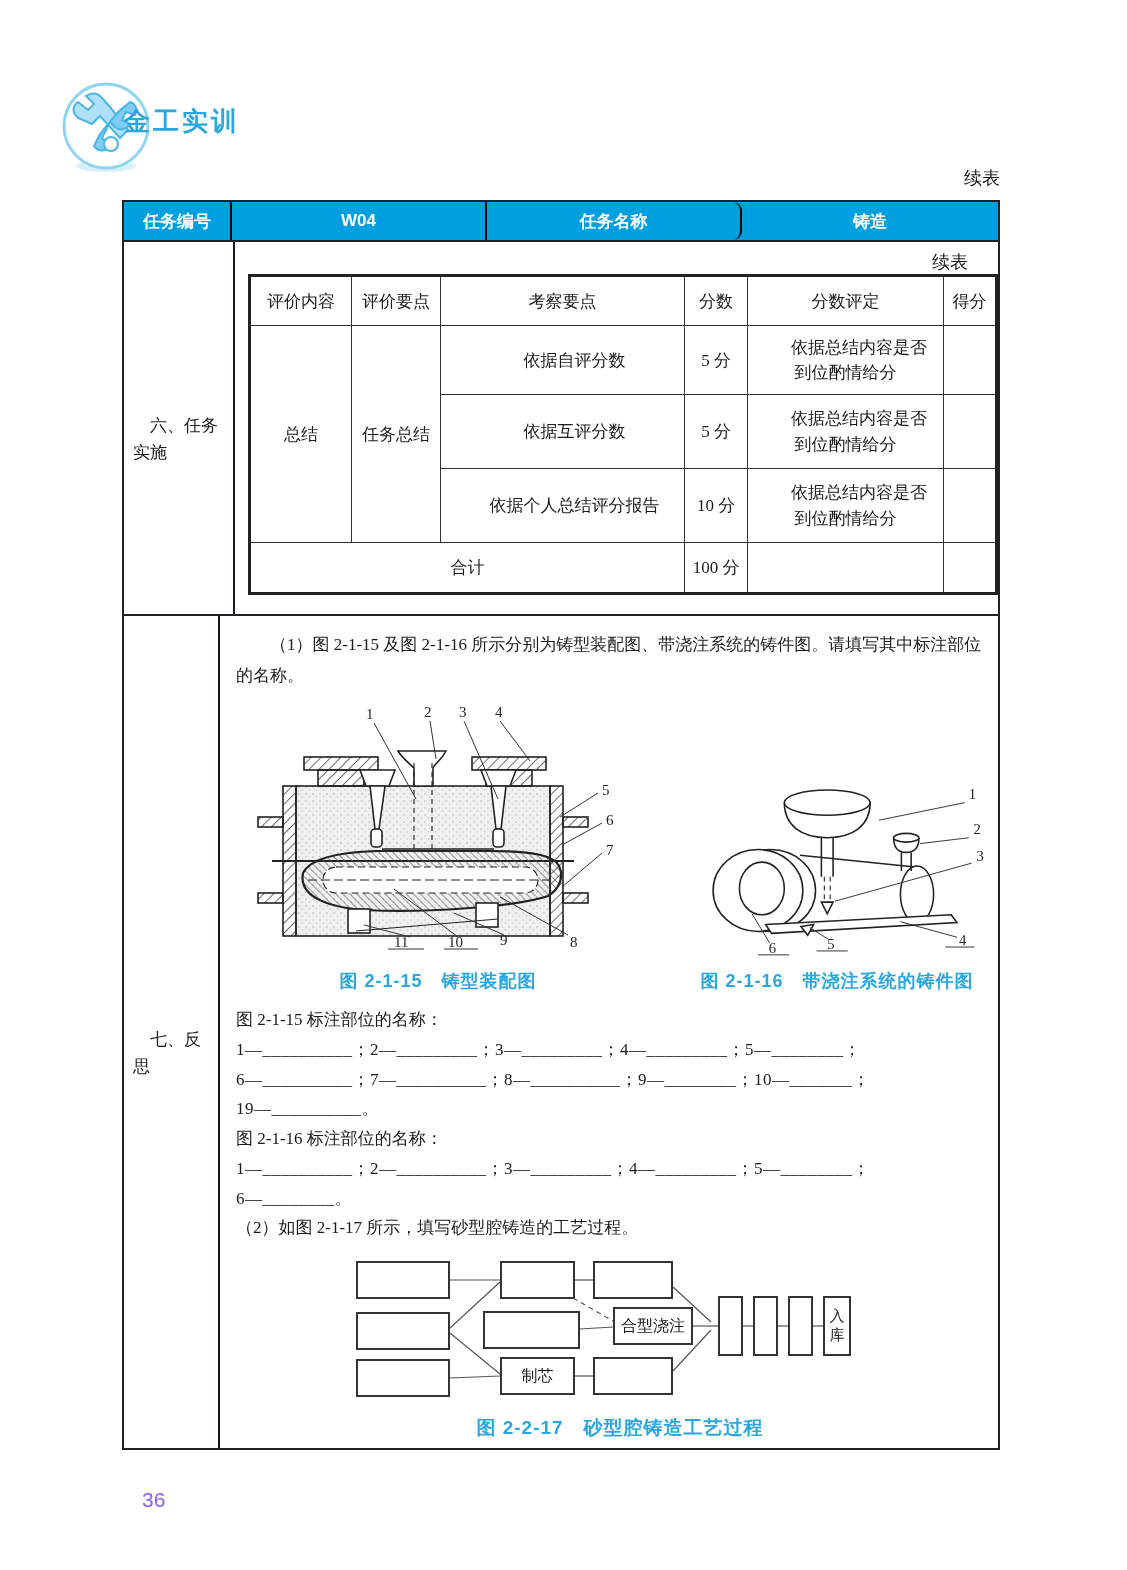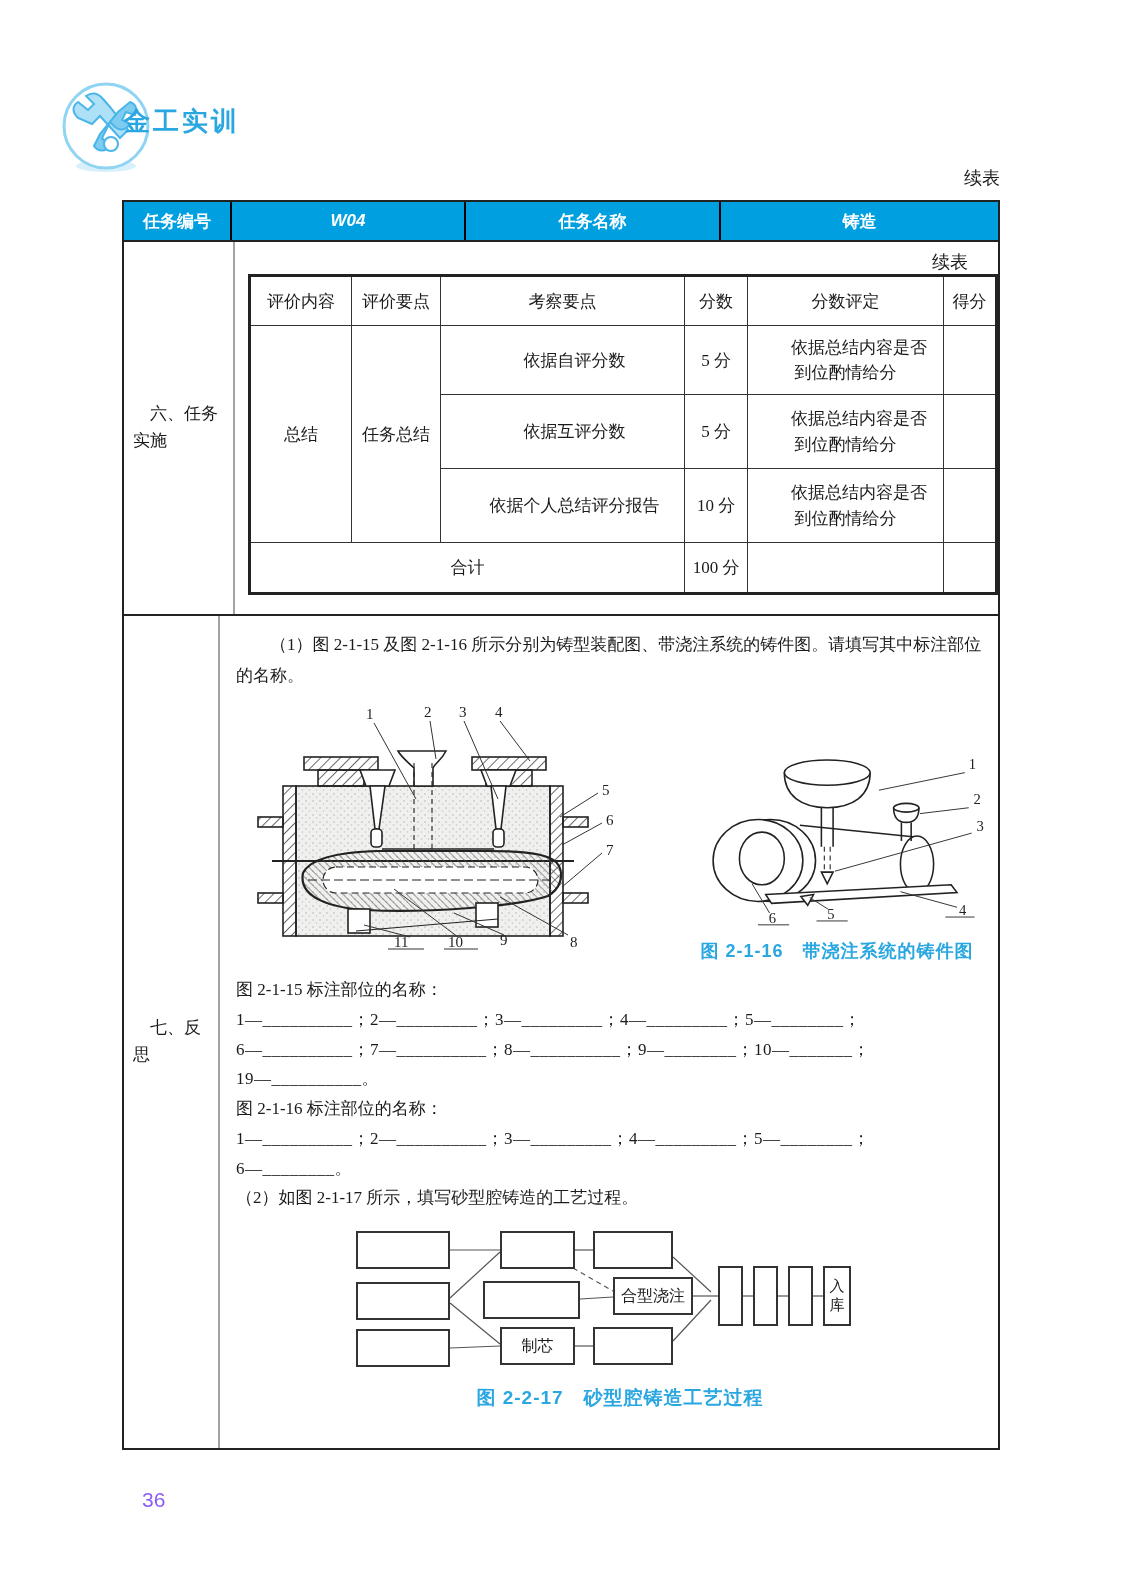--- a/index.html
+++ b/index.html
@@ -10,26 +10,26 @@
   .logo { position:absolute; left:58px; top:80px; width:96px; height:96px; }
   .brand { position:absolute; left:124px; top:104px; font-family:"Liberation Sans", sans-serif; font-weight:bold; font-size:26px; letter-spacing:3px; color:#2aa7e0; }
 
   .cont-top { position:absolute; left:918px; top:166px; width:82px; text-align:right; font-size:18px; }
 
   
   .outer { position:absolute; left:122px; top:200px; width:878px; height:1250px; border:2px solid #222; }
   .hdr-row { display:flex; height:40px; background:#00a0e0; border-bottom:2px solid #222; }
   .hdr-cell { display:flex; align-items:center; justify-content:center; color:#fff; font-family:"Liberation Sans", sans-serif; font-weight:bold; font-size:17px; border-right:2px solid #000000; }
   .hdr-cell:last-child { border-right:none; }
-  .hc1 { width:108px; } .hc2 { width:234px;font-style:italic; } .hc3 { width:255px; } .hc4 { flex:1; }
+  .hc1 { width:108px; } .hc2 { width:255px; } .hc3 { width:255px;border-radius:9px; } .hc4 { flex:1; }
 
   .body-row { display:flex; }
   .row-six { height:372px; }
   .row-seven { height:834px; border-top:2px solid #222; }
-  .left-cell { width:115px; border-right:2px solid #a3a3a3; font-size:17px; padding:0 9px; }
+  .left-cell { width:115px; border-right:2px solid #0f172a; font-size:17px; padding:12px 9px; }
   .left-cell .lbl { text-indent:1em; line-height:1.6; }
   .row-six .left-cell .lbl { margin-top:158px; }
   .row-seven .left-cell .lbl { margin-top:398px; }
   .content-cell { flex:1; position:relative; }
 
   .cont-inner { text-align:right; padding:8px 30px 0 0; font-size:18px; height:32px; }
 
   
   table.eval { border-collapse:collapse; table-layout:fixed; margin-left:13px; width:747px; }
   table.eval { border:3px solid #222; }
@@ -235,20 +235,21 @@
                 <text class="numlbl" x="247" y="16">4</text>
                 <text class="numlbl" x="354" y="94">5</text>
                 <text class="numlbl" x="358" y="124">6</text>
                 <text class="numlbl" x="358" y="154">7</text>
                 <text class="numlbl" x="322" y="246">8</text>
                 <text class="numlbl" x="252" y="244">9</text>
                 <text class="numlbl" x="200" y="246">10</text>
                 <text class="numlbl" x="146" y="246">11</text>
               </g>
             </svg>
+            <div class="figcap">图 2-1-15　铸型装配图</div>
           </div>
 
           <div class="figblock fb16">
             <svg width="322" height="182" viewBox="0 0 330 186">
               <g stroke="#222" stroke-width="1.6" fill="#fff">
 
                 <ellipse cx="97" cy="116" rx="46" ry="42"></ellipse>
                 <ellipse cx="84" cy="116" rx="46" ry="42"></ellipse>
                 <ellipse cx="88" cy="114" rx="23" ry="27"></ellipse>
 

